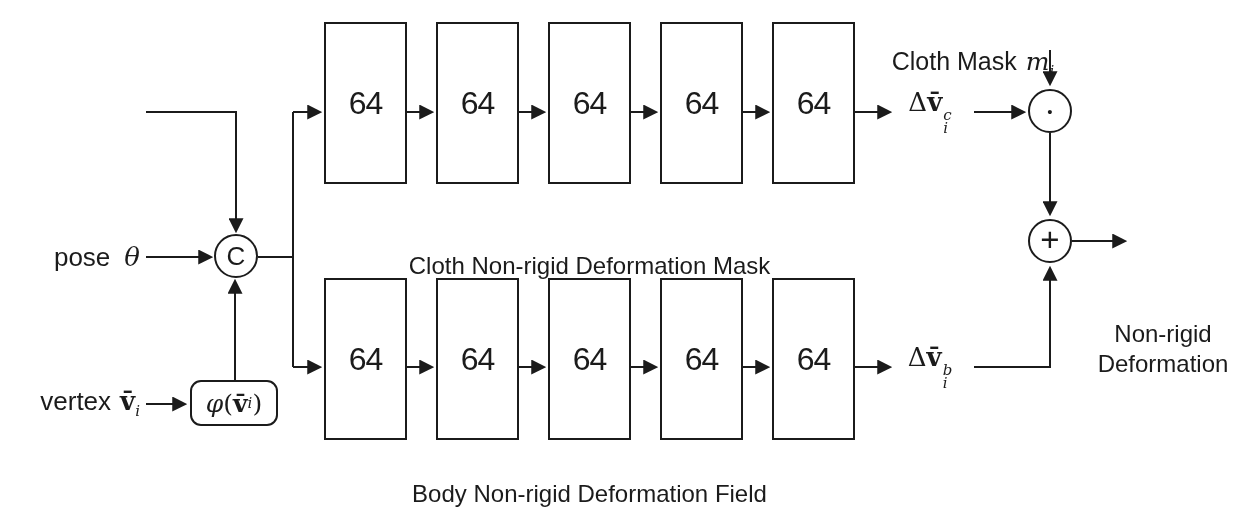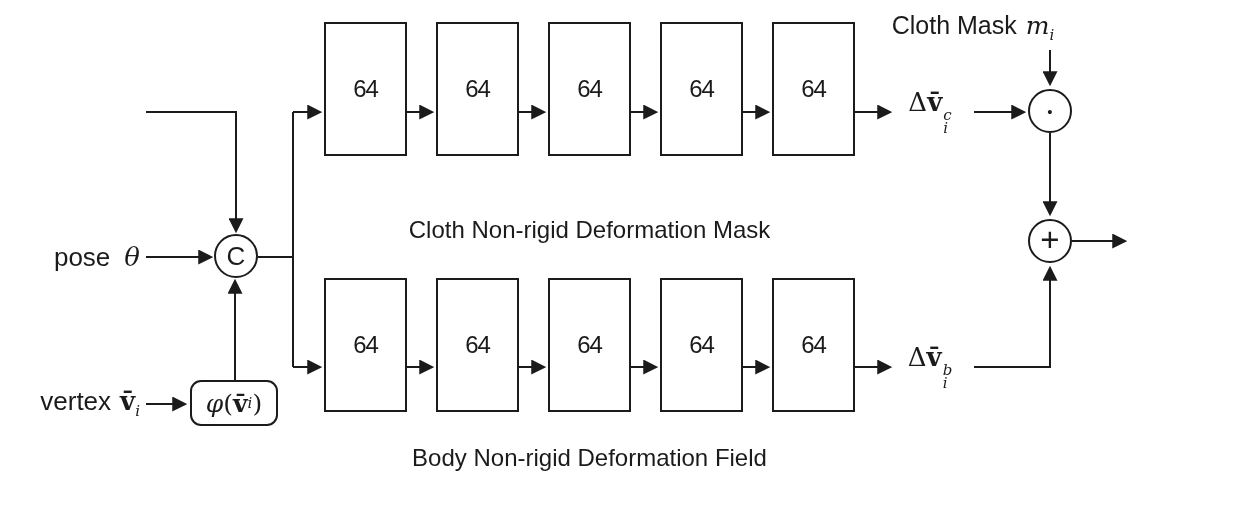--- a/index.html
+++ b/index.html
@@ -17,25 +17,25 @@
     overflow: hidden;
   }
   .stage svg { position: absolute; left: 0; top: 0; }
   .ln { stroke: var(--ink); stroke-width: 2; fill: none; }
   .arrowhead { fill: var(--ink); }
   .vc { transform: translateY(-50%); }
 
   
   .mlp-box {
     position: absolute;
-    width: 83px; height: 134px;
+    width: 83px; height: 162px;
     border: 2.5px solid var(--ink);
     background: var(--background);
     display: flex; align-items: center; justify-content: center;
-    font-size: 24px;
+    font-size: 32px;
     letter-spacing: -1px;
   }
 
   
   .node {
     position: absolute;
     width: 44px; height: 44px;
     border: 2px solid var(--ink);
     border-radius: 50%;
     background: var(--background);
@@ -52,21 +52,21 @@
     width: 88px; height: 46px;
     border: 2.5px solid var(--ink);
     border-radius: 11px;
     background: var(--background);
     display: flex; align-items: center; justify-content: center;
     font-size: 25px;
   }
 
   
   .lbl { position: absolute; line-height: 1.15; white-space: nowrap; }
-  .caption { font-size: 24px; text-align: center; white-space: nowrap; }
+  .caption { font-size: 24px; text-align: center; white-space: nowrap; margin-top: 36px; }
   .input-lbl {
     left: 16px; width: 124px;
     text-align: right; font-size: 26px;
   }
   .math-out { font-size: 26px; text-align: center; }
 
   
   .m-up { font-family: "DejaVu Serif", "Liberation Serif", serif; font-style: normal; }
   .m-b  { font-family: "DejaVu Serif", "Liberation Serif", serif; font-weight: 700; font-style: normal; }
   .m-it { font-family: "DejaVu Serif", "Liberation Serif", serif; font-style: italic; }
@@ -193,16 +193,17 @@
   </div>
 
   <div class="node" style="left:1028px; top:89px">
     <span class="op-dot">•</span>
   </div>
   <div class="node" style="left:1028px; top:219px">
     <span class="op-plus">+</span>
   </div>
 
   <div class="lbl caption" style="left:1078px; top:283px; width:170px; line-height:30px">
-    <br>
+    <span>Non-rigid</span><br>
+    <span>Deformation</span>
   </div>
 
 </div>
 
 </body></html>

